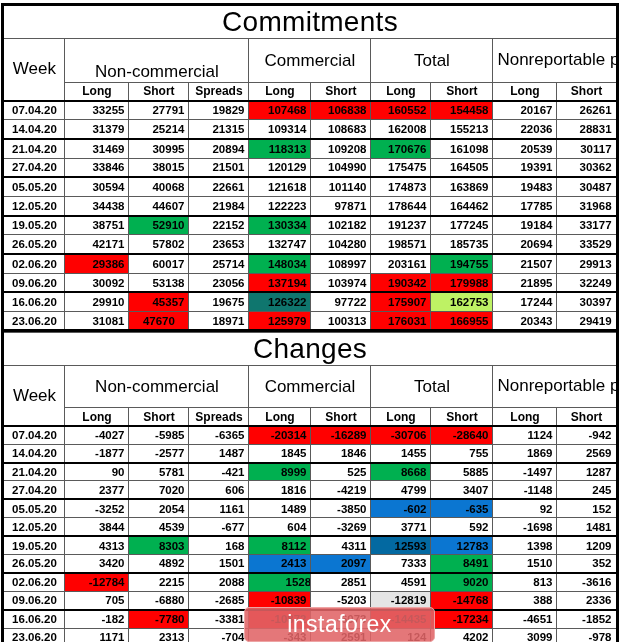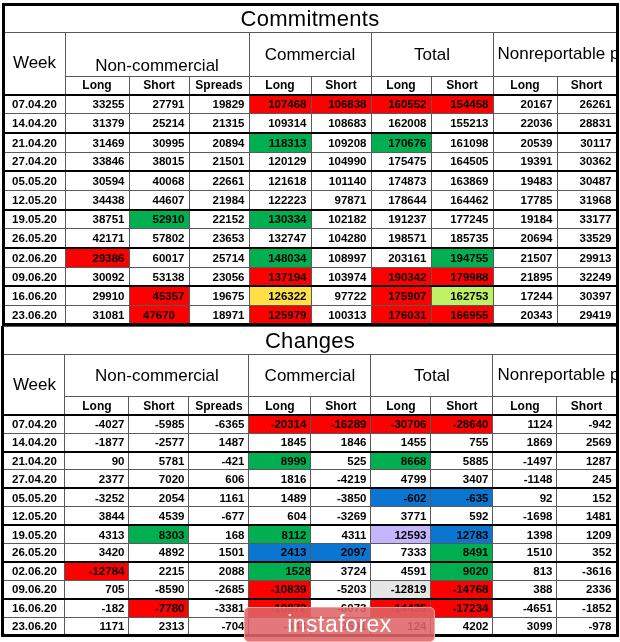--- a/index.html
+++ b/index.html
@@ -11,21 +11,21 @@
   table.cot{
     border-collapse:collapse;table-layout:fixed;width:614px;margin:0 auto;
     border:3px solid #000;
   }
   table.cot + table.cot{border-top:0;}
   .cot th,.cot td{
     border:1px solid #5a5a5a;padding:0 4px;overflow:hidden;white-space:nowrap;
     box-sizing:border-box;
   }
   .title-cell{
-    font-size:22px;font-weight:400;text-align:center;
+    font-size:28px;font-weight:400;text-align:center;
     border-bottom:1px solid #000;letter-spacing:.3px;
   }
   .commitments .title-cell{height:25px;}
   .changes .title-cell{height:28px;}
   .group-row th{font-size:17px;font-weight:400;text-align:center;}
   .commitments .group-row th{height:44px;}
   .changes .group-row th{height:42px;}
   .week-th{font-size:17px;font-weight:400;}
   .nc-low{vertical-align:bottom;padding-bottom:3px;}
   .nonrep{line-height:1.1;white-space:normal;}
@@ -202,21 +202,21 @@
           <td class="gl" style="background-color: rgb(255, 0, 0);">190342</td>
           <td style="background-color: rgb(255, 0, 0);">179988</td>
           <td class="gl">21895</td>
           <td>32249</td>
         </tr>
         <tr class="pair">
           <td class="week gr">16.06.20</td>
           <td>29910</td>
           <td style="background-color: rgb(255, 0, 0);">45357</td>
           <td>19675</td>
-          <td class="gl" style="background-color: #fde047;">126322</td>
+          <td class="gl" style="background-color: #0f766e;">126322</td>
           <td>97722</td>
           <td class="gl" style="background-color: rgb(255, 0, 0);">175907</td>
           <td style="background-color: #bef264;">162753</td>
           <td class="gl">17244</td>
           <td>30397</td>
         </tr>
         <tr>
           <td class="week gr">23.06.20</td>
           <td>31081</td>
           <td style="background-color: rgb(255, 0, 0); text-align: center;">47670</td>
@@ -337,21 +337,21 @@
           <td class="gl">-1698</td>
           <td>1481</td>
         </tr>
         <tr class="pair">
           <td class="week gr">19.05.20</td>
           <td>4313</td>
           <td style="background-color: rgb(0, 176, 80);">8303</td>
           <td>168</td>
           <td class="gl" style="background-color: rgb(0, 176, 80);">8112</td>
           <td>4311</td>
-          <td class="gl" style="background-color: #c4b5fd;">12593</td>
+          <td class="gl" style="background-color: #0369a1;">12593</td>
           <td style="background-color: rgb(11, 118, 209);">12783</td>
           <td class="gl">1398</td>
           <td>1209</td>
         </tr>
         <tr>
           <td class="week gr">26.05.20</td>
           <td>3420</td>
           <td>4892</td>
           <td>1501</td>
           <td class="gl" style="background-color: rgb(11, 118, 209);">2413</td>
@@ -360,30 +360,30 @@
           <td style="background-color: rgb(0, 176, 80);">8491</td>
           <td class="gl">1510</td>
           <td>352</td>
         </tr>
         <tr class="pair">
           <td class="week gr">02.06.20</td>
           <td style="background-color: rgb(255, 0, 0);">-12784</td>
           <td>2215</td>
           <td>2088</td>
           <td class="gl" style="background-color: rgb(0, 176, 80); padding-left: 36px;">15287</td>
-          <td>3724</td>
+          <td>2851</td>
           <td class="gl">4591</td>
           <td style="background-color: rgb(0, 176, 80);">9020</td>
           <td class="gl">813</td>
           <td>-3616</td>
         </tr>
         <tr>
           <td class="week gr">09.06.20</td>
           <td>705</td>
-          <td>-8590</td>
+          <td>-6880</td>
           <td>-2685</td>
           <td class="gl" style="background-color: rgb(255, 0, 0); margin-top: 36px;">-10839</td>
           <td>-5203</td>
           <td class="gl" style="background-color: #e5e5e5;">-12819</td>
           <td style="background-color: rgb(255, 0, 0);">-14768</td>
           <td class="gl">388</td>
           <td>2336</td>
         </tr>
         <tr class="pair">
           <td class="week gr">16.06.20</td>

